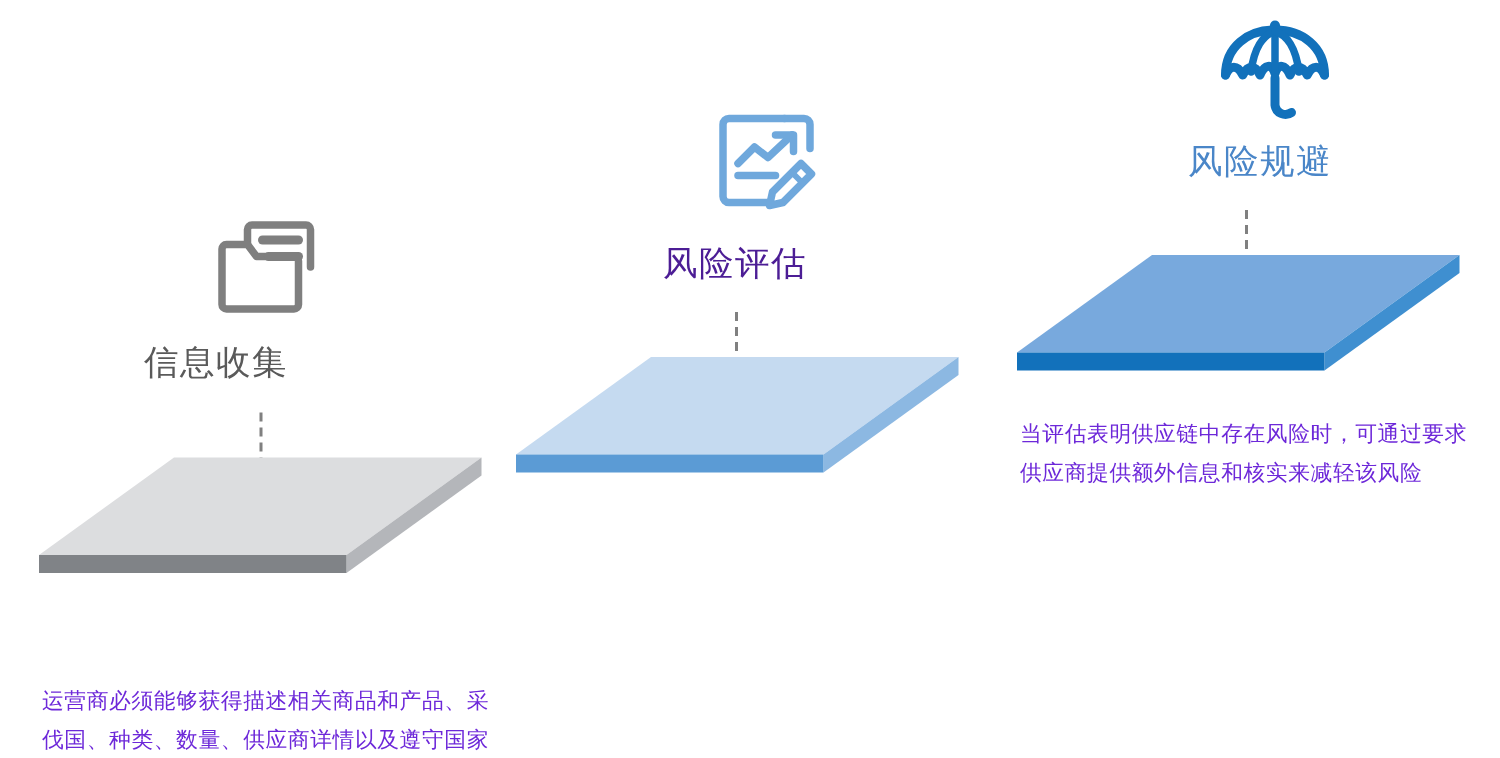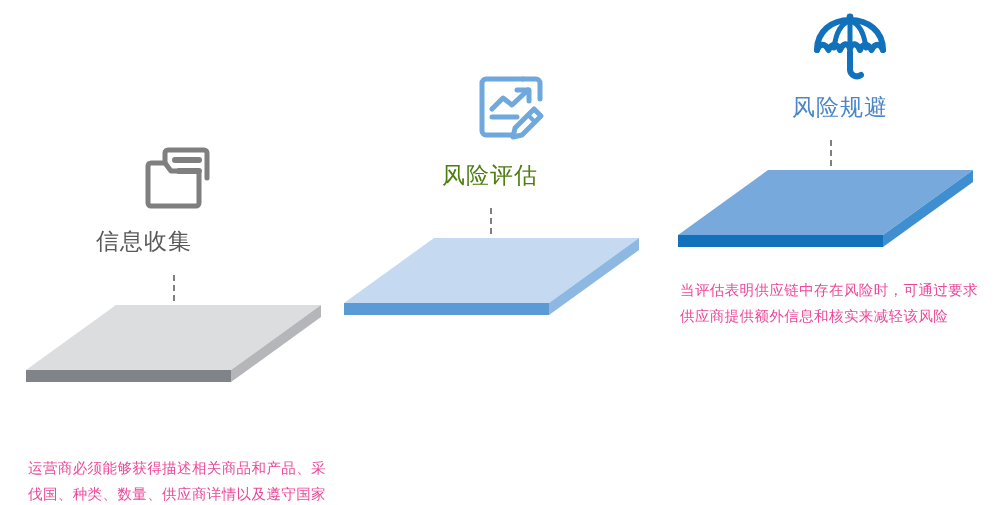--- a/index.html
+++ b/index.html
@@ -52,21 +52,21 @@
   
   .heading {
     position: absolute;
     width: 340px;
     text-align: center;
     font-size: 23px;
     letter-spacing: 1px;
     white-space: nowrap;
   }
   .step-1 .heading { left: -42px; top: 226px; color: #5a5a5a; }
-  .step-2 .heading { left: -10px; top: 160px; color: #4d7c0f; }
+  .step-2 .heading { left: -10px; top: 160px; color: #4c1d95; }
   .step-3 .heading { left: 10px; top: 92px;  color: #4a86c8; }
 
   
   .connector {
     position: absolute;
     width: 0;
     border-left: 2px dashed #808080;
   }
   .step-1 .connector { left: 157px; top: 275px; height: 66px; }
   .step-2 .connector { left: 160px; top: 208px; height: 66px; }
@@ -81,21 +81,21 @@
   .step-1 .slab { left: 8px;  top: 298px; }
   .step-2 .slab { left: 12px; top: 231px; }
   .step-3 .slab { left: 16px; top: 163px; }
   .slab svg { display: block; width: 300px; height: 100px; }
 
   
   .body-text {
     position: absolute;
     font-size: 14.5px;
     line-height: 26px;
-    color: #ec4899;
+    color: #6d28d9;
     letter-spacing: 0.4px;
   }
   .step-1 .body-text { left: 12px; top: 410px; width: 300px; margin-top: 45px; }
   .step-2 .body-text { left: 16px; top: 343px; width: 300px; }
   .step-3 .body-text { left: 20px; top: 277px; width: 300px; }
 </style>
 </head>
 <body>
 
 <div class="stage">

